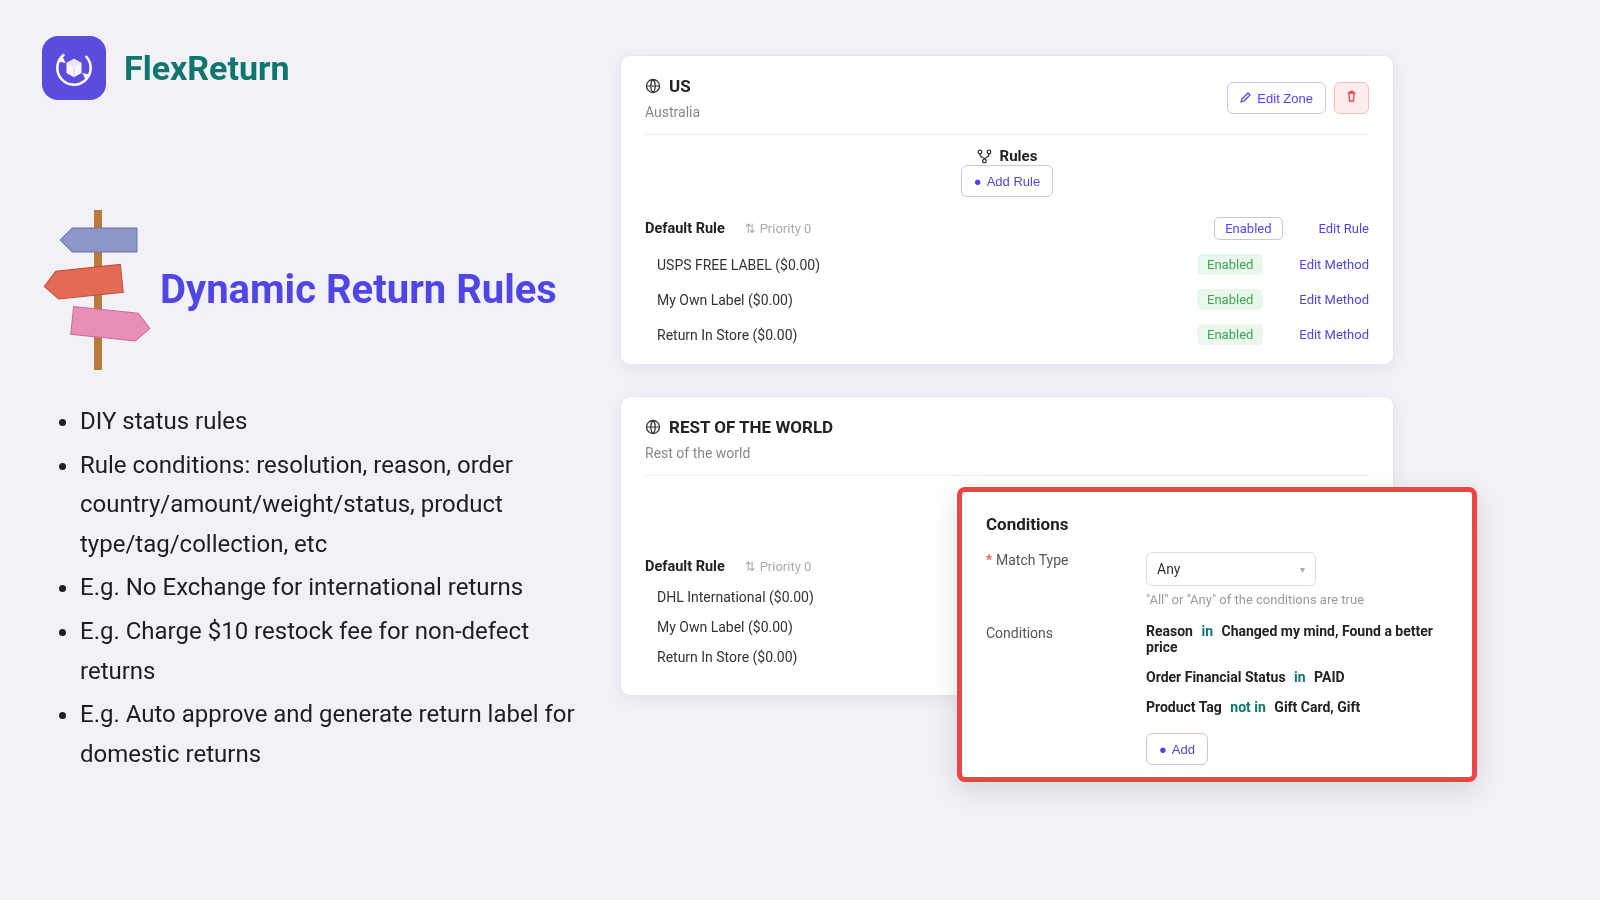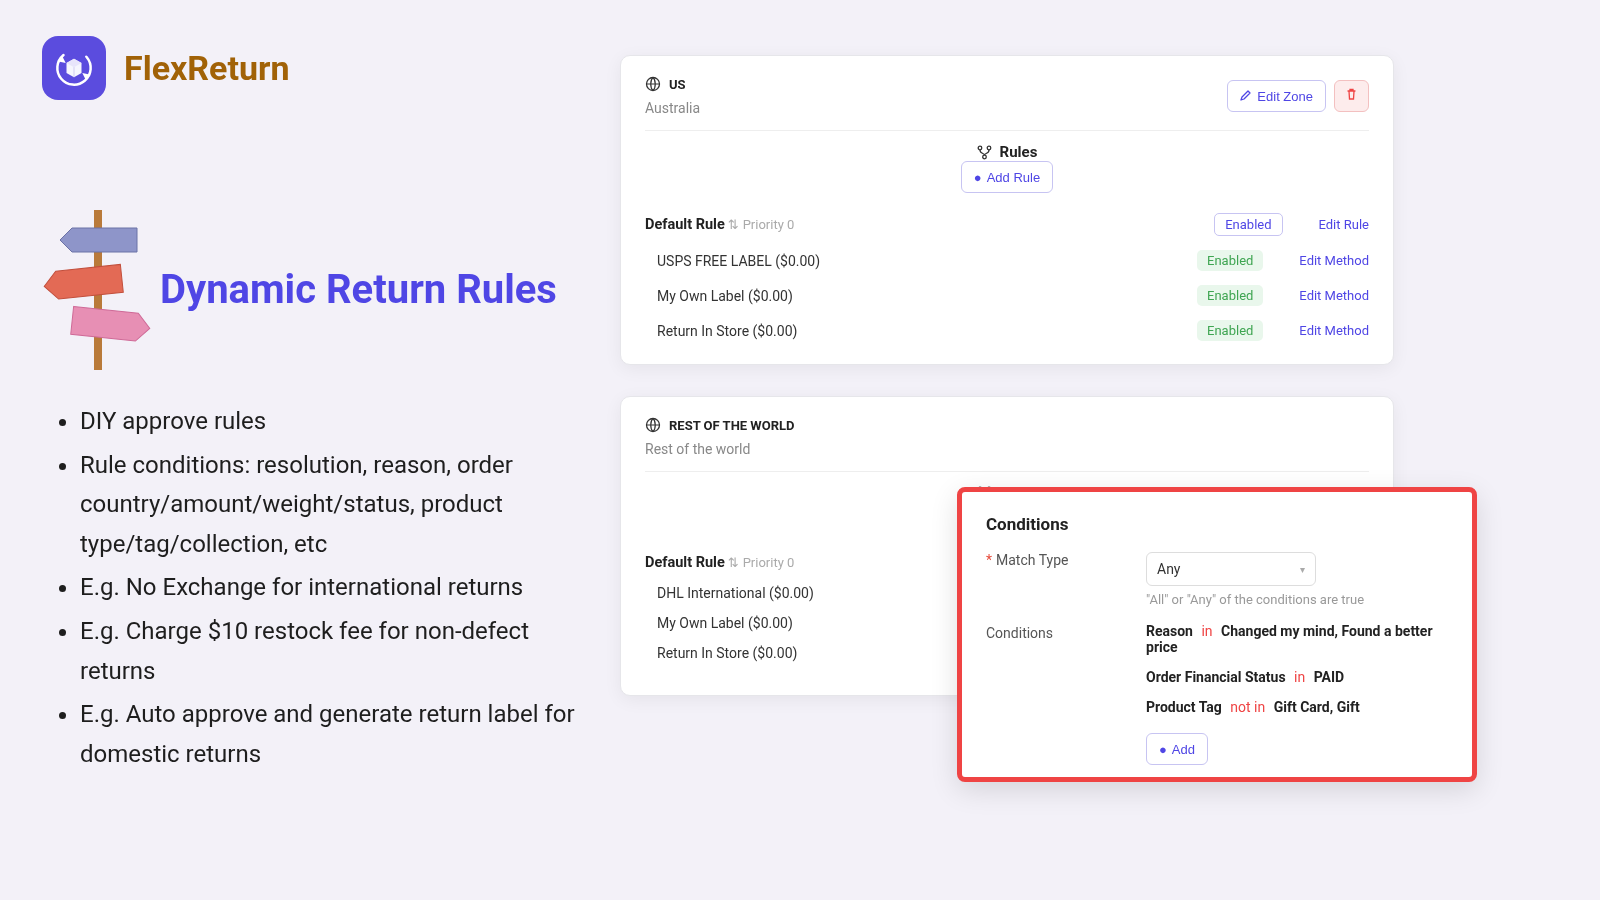--- a/index.html
+++ b/index.html
@@ -15,55 +15,55 @@
 
   
   .left-col { position: absolute; left: 42px; top: 36px; width: 540px; }
   .brand-row { display: flex; align-items: center; gap: 18px; margin-bottom: 110px; }
   .brand-logo {
     width: 64px; height: 64px; border-radius: 16px;
     background: #5b4cde;
     display: flex; align-items: center; justify-content: center;
   }
   .brand-logo svg { width: 40px; height: 40px; }
-  .brand-name { font-size: 34px; font-weight: 700; color: #a16207; }
+  .brand-name { font-size: 34px; font-weight: 700; color: #0f766e; }
 
   .hero-row { display: flex; align-items: center; gap: 8px; margin-bottom: 32px; }
   .signpost { width: 110px; height: 160px; position: relative; }
   .hero-title { font-size: 40px; font-weight: 700; color: #4f46e5; line-height: 1.25; }
 
   .bullets { margin-left: 38px; font-size: 24px; line-height: 1.65; color: #1e1e1e; }
   .bullets li { margin-bottom: 4px; list-style: disc; }
 
   
   .panel {
     position: absolute; background: #fff; border: 1px solid #e6e6ea;
     border-radius: 10px; box-shadow: 0 4px 18px rgba(0,0,0,0.06);
     padding: 20px 24px;
   }
   .panel-us { left: 620px; top: 55px; width: 774px; height: 310px; }
   .panel-row-top { display: flex; align-items: center; justify-content: space-between; }
   .zone-title-group { display: flex; flex-direction: column; gap: 4px; }
-  .zone-title-line { display: flex; align-items: center; gap: 8px; font-weight: 700; font-size: 13px; }
+  .zone-title-line { display: flex; align-items: center; gap: 8px; font-weight: 700; font-size: 17px; }
   .zone-subtitle { font-size: 14px; color: #888; margin-top: 4px; }
   .zone-actions { display: flex; gap: 8px; }
   .btn {
     display: inline-flex; align-items: center; gap: 5px;
     height: 32px; padding: 5px 12px; font-size: 13px;
     border: 1px solid; border-radius: 6px; background: #fff; cursor: pointer;
   }
   .btn-indigo { color: #4f46e5; border-color: #c7c4f2; }
   .btn-indigo-solid { color: #4f46e5; border-color: #c7c4f2; background:#fff; font-weight:500; }
   .btn-danger { color: #ef4444; border-color: #f3c0c0; background:#fdecec; padding: 0 10px; }
   .divider { height: 1px; background: #eee; margin: 14px 0 12px; }
   .rules-header-line { display:flex; align-items:center; justify-content:space-between;flex-direction:column; }
   .rules-header { display: flex; align-items: center; gap: 8px; font-weight: 700; font-size: 15px; }
   .rule-row, .method-row { display: flex; align-items: center; justify-content: space-between; }
   .rule-row { margin-top: 20px; }
-  .rule-left { display: flex; align-items: center; gap: 3px; }
+  .rule-left { display: flex; align-items: center; gap: 20px; }
   .rule-name { font-weight: 700; font-size: 14.5px; }
   .priority { font-size: 13px; color: #aaa; display:flex; align-items:center; gap:4px; }
   .rule-right { display: flex; align-items: center; gap: 36px; }
   .badge-enabled {
     display:inline-block; padding: 3px 10px; font-size: 13px; border-radius: 5px;
     color: #4f46e5; border:1px solid #c7c4f2; background:#fff;
   }
   .badge-enabled.green { color:#3fa552; background:#e9f7ec; border:none; }
   .edit-link { color:#4f46e5; font-size:13px; cursor:pointer; }
   .method-row { margin-top: 14px; padding-left: 12px; }
@@ -83,21 +83,21 @@
   .req-star { color:#e74c3c; }
   .select-box {
     width: 170px; height:34px; border:1px solid #ddd; border-radius:6px;
     display:flex; align-items:center; justify-content:space-between;
     padding: 0 10px; font-size:14px; color:#333;
   }
   .hint { font-size:13px; color:#999; margin-left:160px; margin-top:4px; margin-bottom:18px; }
   .cond-list { margin-left:160px; font-size:14px; }
   .cond-line { margin-bottom:14px; }
   .cond-field { font-weight:700; }
-  .cond-op { font-weight:400; color:#ef4444; margin:0 5px; }
+  .cond-op { font-weight:700; color:#0f766e; margin:0 5px; }
   .cond-val { font-weight:700; }
   .add-btn {
     margin-left:160px; margin-top:4px;
     display:inline-flex; align-items:center; gap:5px;
     height:32px; padding:0 12px; font-size:13px;
     border:1px solid #c7c4f2; color:#4f46e5; border-radius:6px; background:#fff; cursor:pointer;
   }
   .chev { font-size:10px; color:#aaa; }
   .iconbox { display:inline-flex; }
 </style>
@@ -125,21 +125,21 @@
         <rect x="52" y="0" width="8" height="160" fill="#b97a3a"></rect>
         <path d="M30 18 L95 18 L95 42 L30 42 L18 30 Z" fill="#8e95c9" stroke="#6b72a6" stroke-width="1"></path>
         <path d="M15 58 L80 58 L80 86 L15 86 L2 72 Z" fill="#e36a55" stroke="#c24f3c" stroke-width="1" transform="rotate(-6 45 72)"></path>
         <path d="M30 100 L95 100 L108 114 L95 128 L30 128 Z" fill="#e78fb4" stroke="#cf6a97" stroke-width="1" transform="rotate(6 65 114)"></path>
       </svg>
     </div>
     <div class="hero-title">Dynamic Return Rules</div>
   </div>
 
   <ul class="bullets">
-    <li>DIY approve rules</li>
+    <li>DIY status rules</li>
     <li>Rule conditions: resolution, reason, order country/amount/weight/status, product type/tag/collection, etc</li>
     <li>E.g. No Exchange for international returns</li>
     <li>E.g. Charge $10 restock fee for non-defect returns</li>
     <li>E.g. Auto approve and generate return label for domestic returns</li>
   </ul>
 </div>
 
 <div class="panel panel-us">
   <div class="panel-row-top">
     <div class="zone-title-group">

